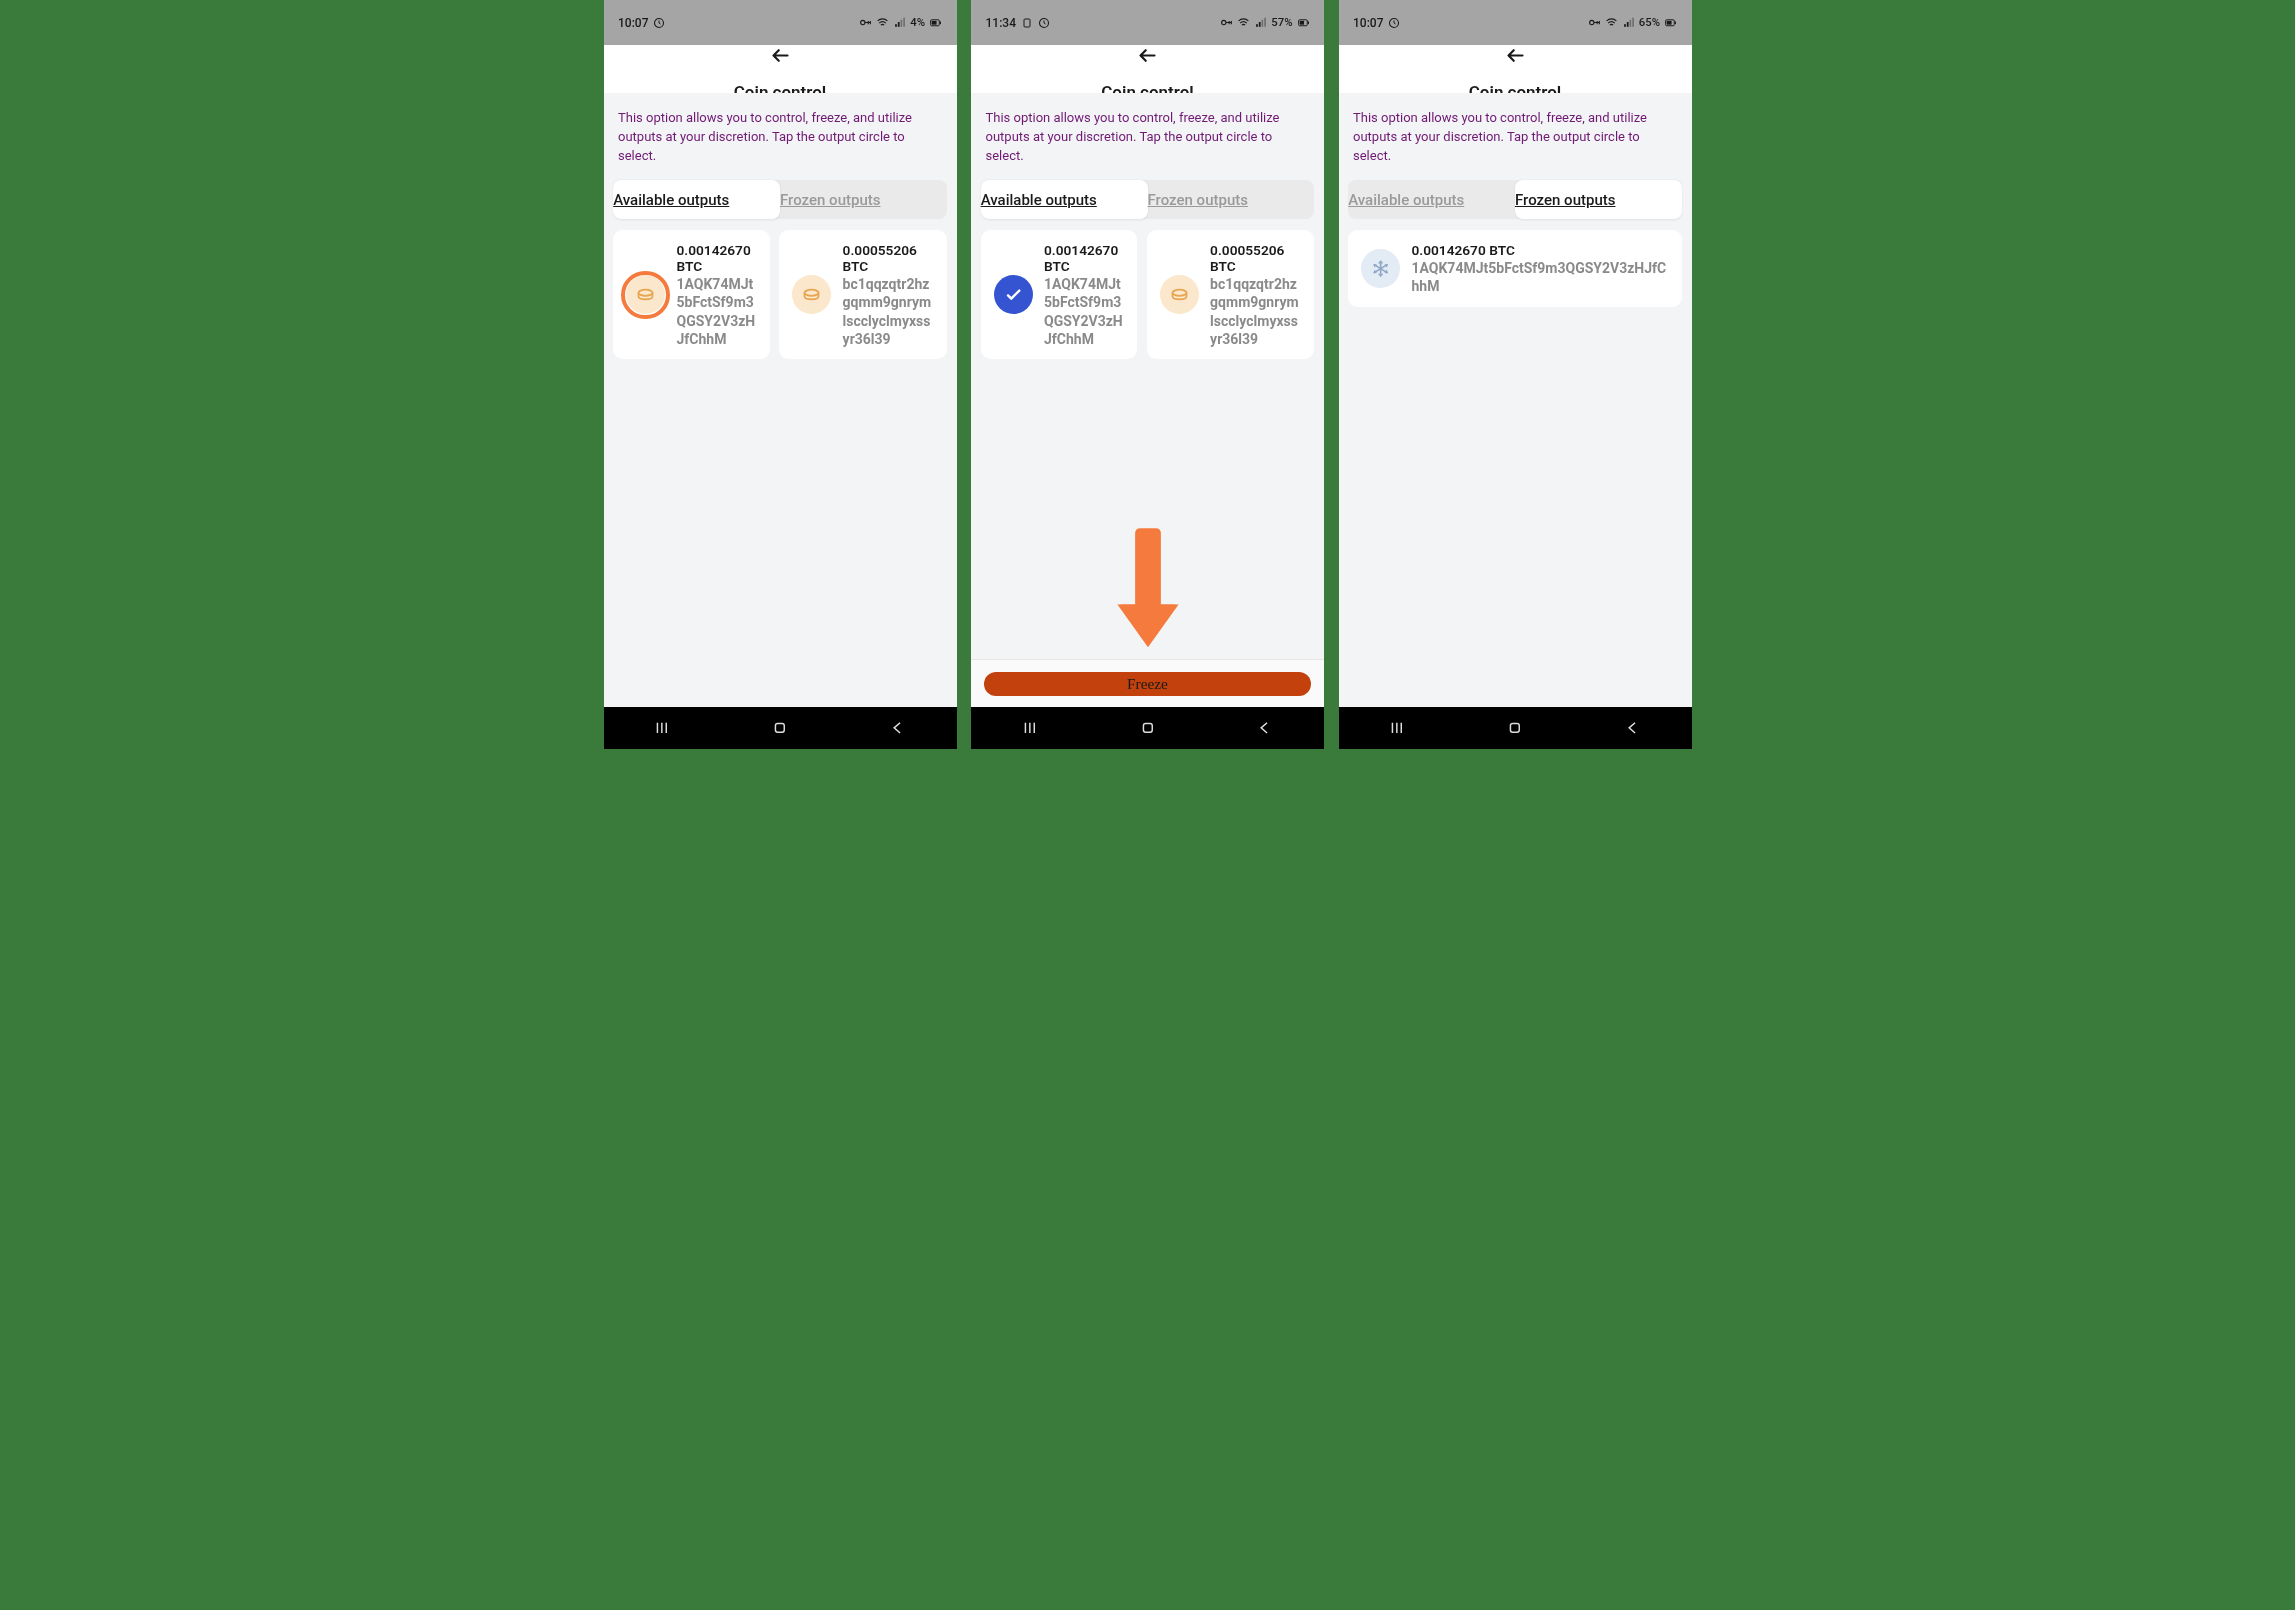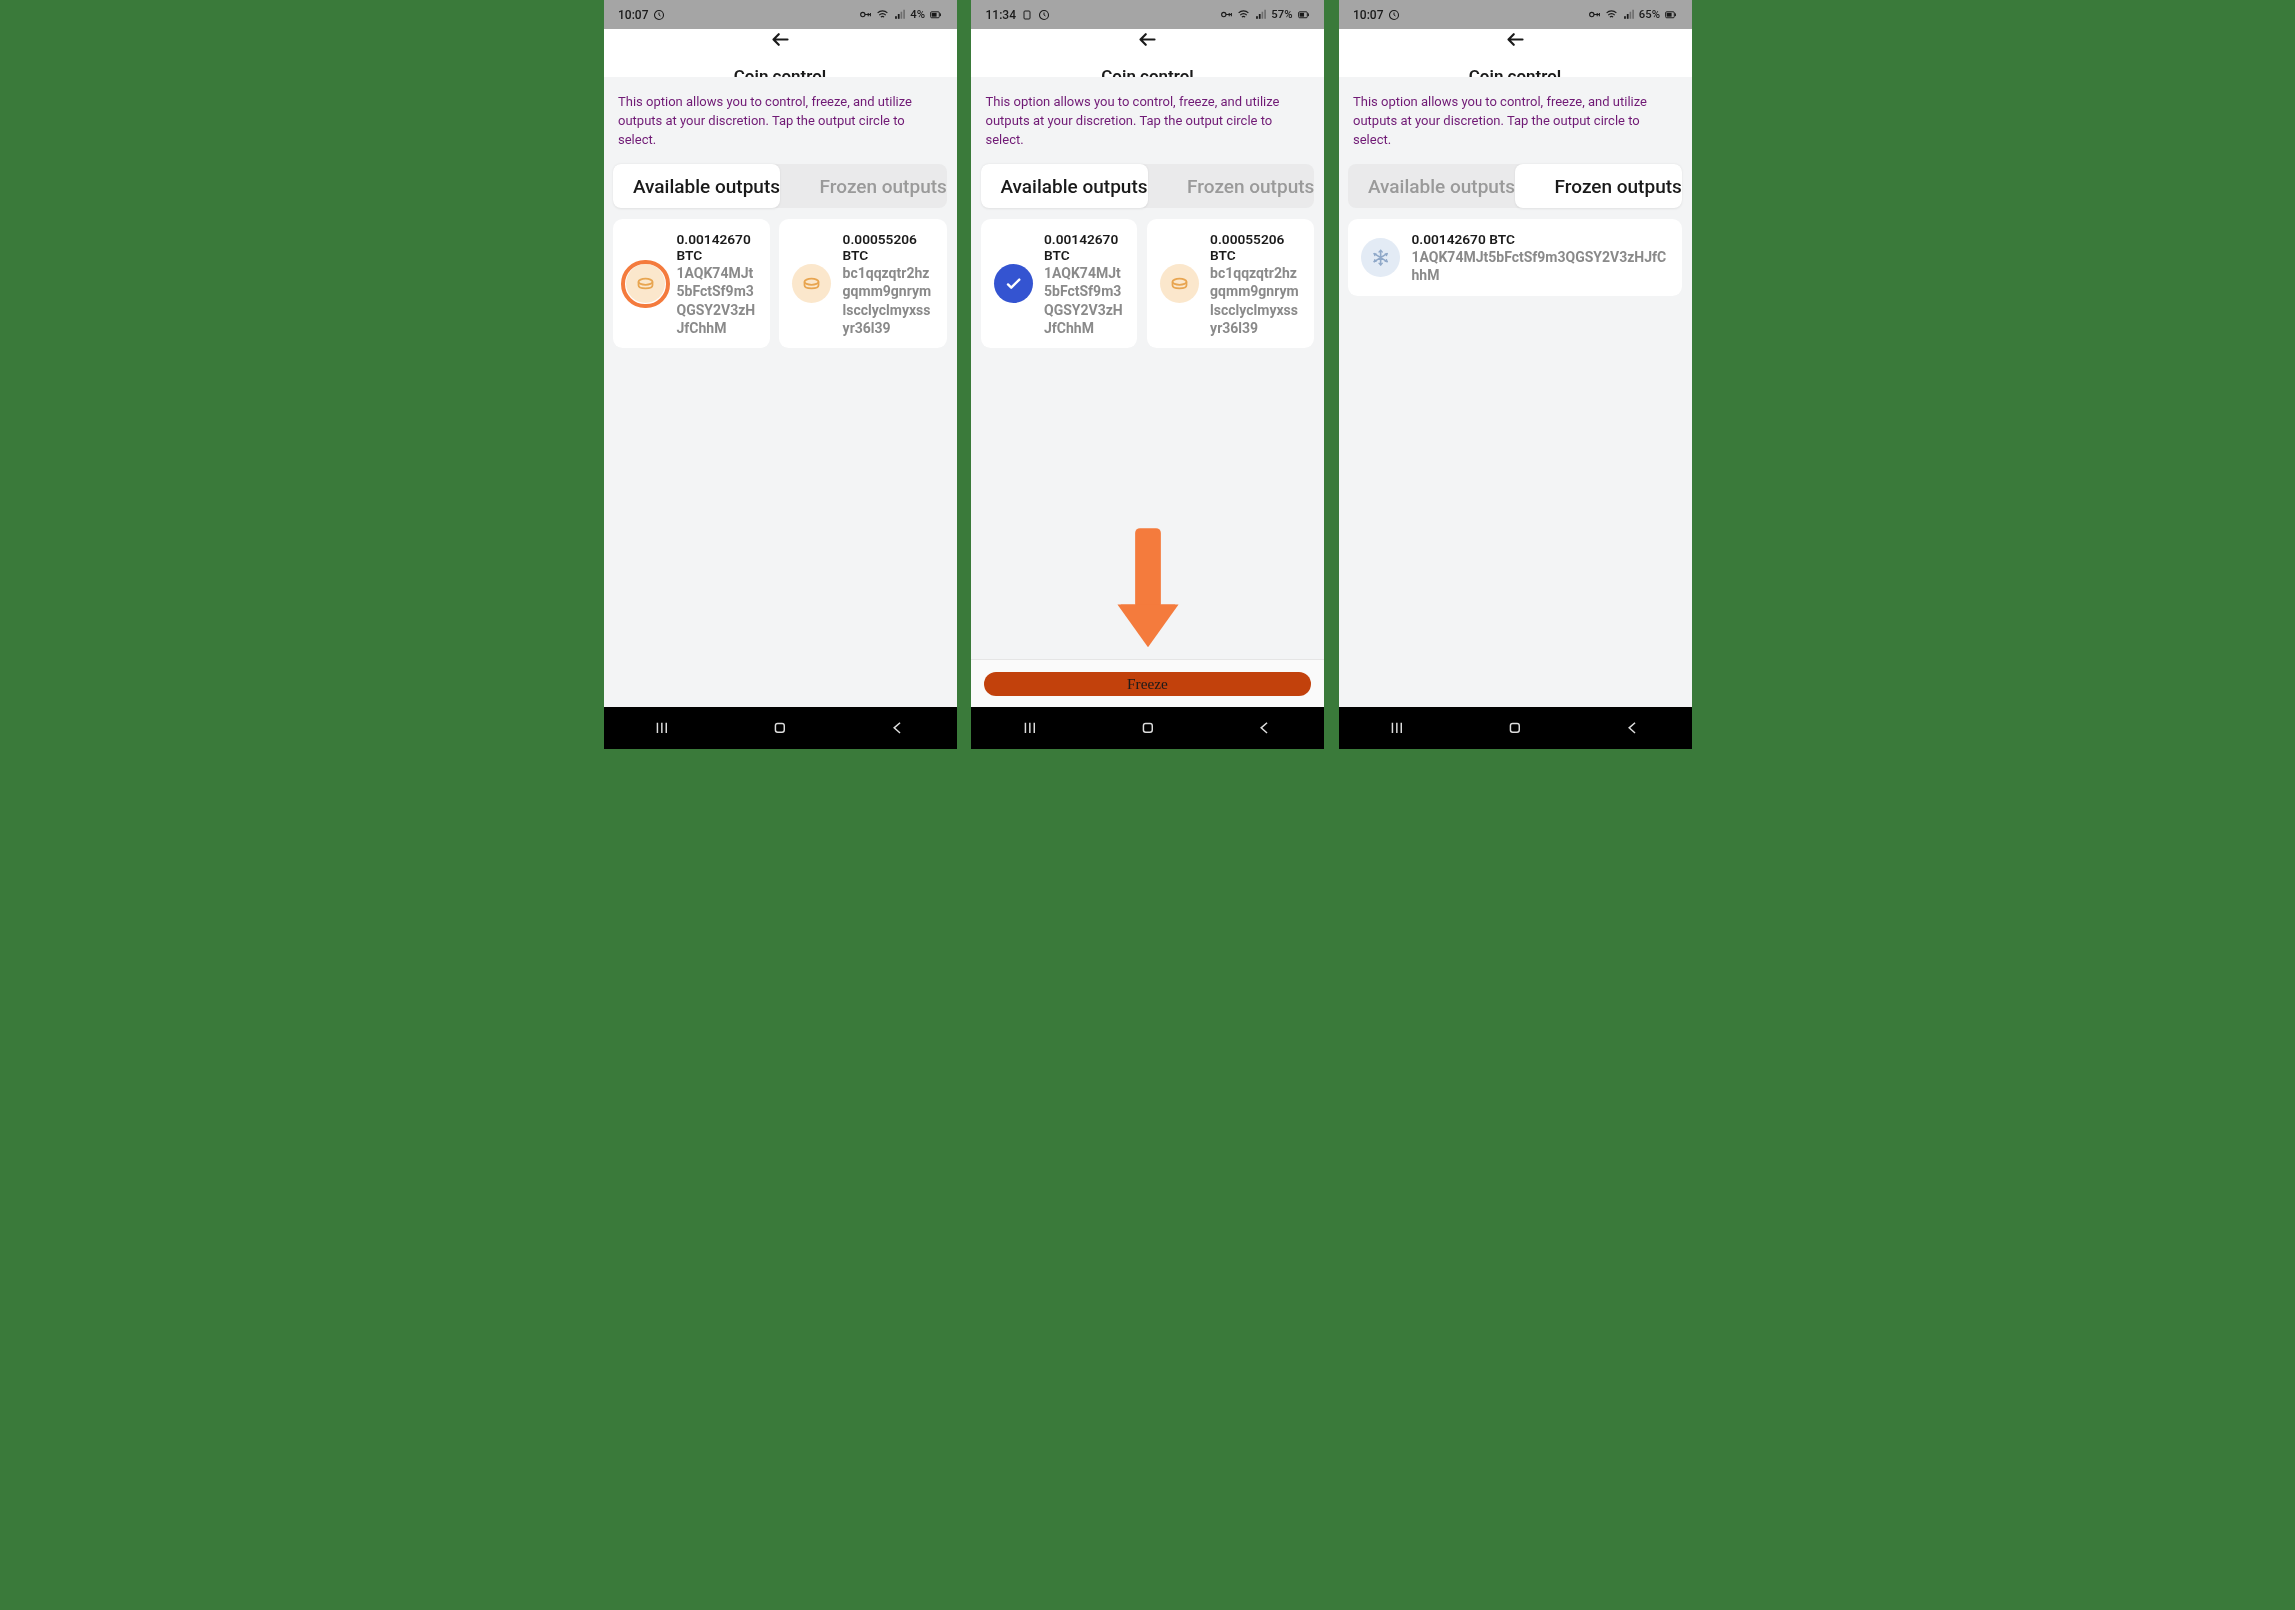--- a/index.html
+++ b/index.html
@@ -16,21 +16,21 @@
     width: 353px;
     height: 749px;
     background: #f3f4f5;
     border-radius: 0;
     overflow: hidden;
     display: flex;
     flex-direction: column;
     position: relative;
   }
   .status-bar {
-    height: 29px;
+    height: 45px;
     background: #a5a5a5;
     display: flex;
     align-items: center;
     justify-content: space-between;
     padding: 0 14.5px;
     font-size: 12px;
     font-weight: 500;
     color: #1a1a1a;
   }
   .status-left { display: flex; align-items: center; gap: 4.8px; }
@@ -68,27 +68,28 @@
   .tabs {
     display: flex;
     background: #eaeaeb;
     margin: 0 9.7px;
     border-radius: 8px;
     padding: 0;
     position: relative;
   }
   .tab {
     flex: 1;
-    text-align: right;
+    text-align: left;
     padding: 10.5px 0;
-    font-size: 19px;
+    font-size: 15px;
     font-weight: 500;
     color: #9a9a9a;
     border-radius: 8px;
     position: relative;
+    text-decoration: underline;
   }
   .tab.active {
     background: #fff;
     color: #1a1a1a;
     box-shadow: 0 0.8px 2.4px rgba(0,0,0,0.08);
   }
   .outputs {
     margin: 11.3px 9.7px 0;
     display: flex;
     flex-direction: row;

